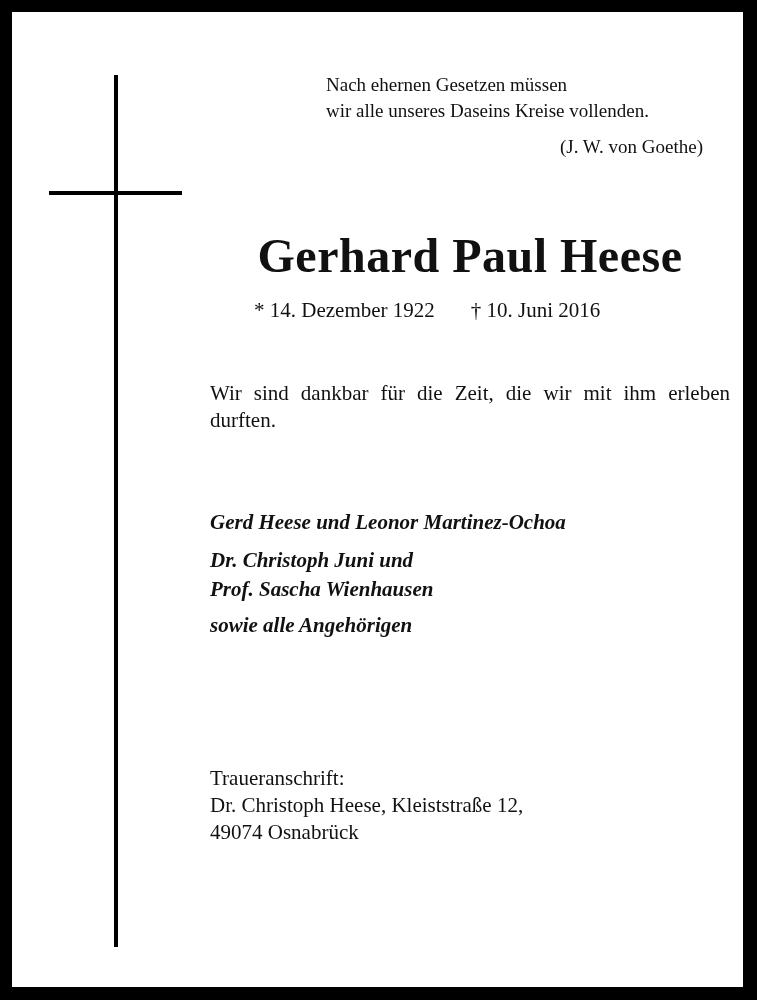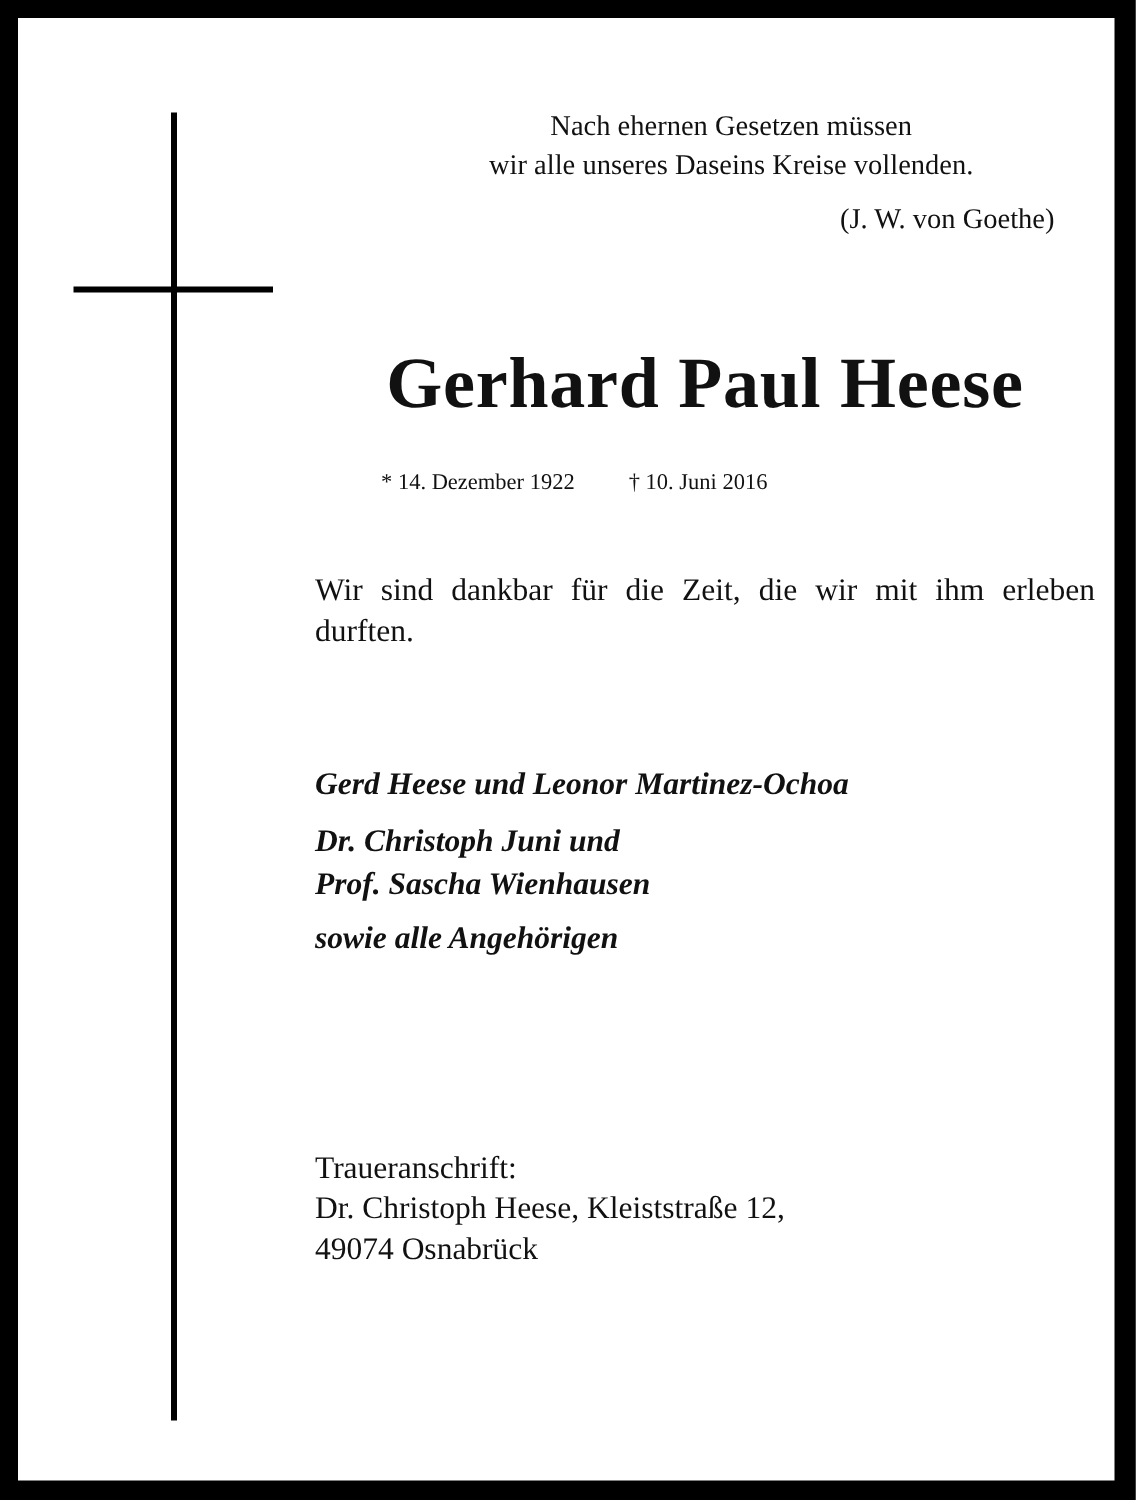--- a/index.html
+++ b/index.html
@@ -4,27 +4,27 @@
   <style>
     html, body { margin: 0; padding: 0; background: #000; }
     body { width: 757px; height: 1000px; position: relative; overflow: hidden; }
     .frame {
       position: absolute; left: 12px; top: 12px; width: 731px; height: 975px;
       background: #fff;
     }
     .cross-v { position: absolute; left: 102px; top: 63px; width: 4px; height: 872px; background: #000; }
     .cross-h { position: absolute; left: 37px; top: 179px; width: 133px; height: 4px; background: #000; }
     .serif { font-family: "Liberation Serif", "DejaVu Serif", serif; color: #111; }
-    .quote { position: absolute; left: 314px; top: 60px; font-size: 19px; line-height: 26px; text-align: center; }
+    .quote { position: absolute; left: 314px; top: 60px; font-size: 19px; line-height: 26px; }
     .quote-author { position: absolute; right: 40px; top: 122px; font-size: 19px; line-height: 26px; }
     .name {
       position: absolute; left: 198px; width: 520px; top: 214px; text-align: center;
       font-size: 48px; font-weight: bold; line-height: 60px; letter-spacing: 0.5px;
     }
-    .dates { position: absolute; left: 242px; top: 296px; font-size: 15px; line-height: 28px; white-space: pre; }
+    .dates { position: absolute; left: 242px; top: 284px; font-size: 21px; line-height: 28px; white-space: pre; }
     .dates .gap { display: inline-block; width: 36px; }
     .body { position: absolute; left: 198px; width: 520px; font-size: 21px; line-height: 27px; }
     .justify { text-align: justify; text-align-last: left; }
     .thanks { top: 368px; }
     .bold { font-weight: bold; font-style: italic; }
     .mourners { top: 497px; }
     .mourners div { margin-bottom: 10px; }
     .mourners .pair { line-height: 29px; margin-bottom: 8px; }
     .address { top: 713px; margin-top: 40px; }
     .ceremony { top: 822px; }

